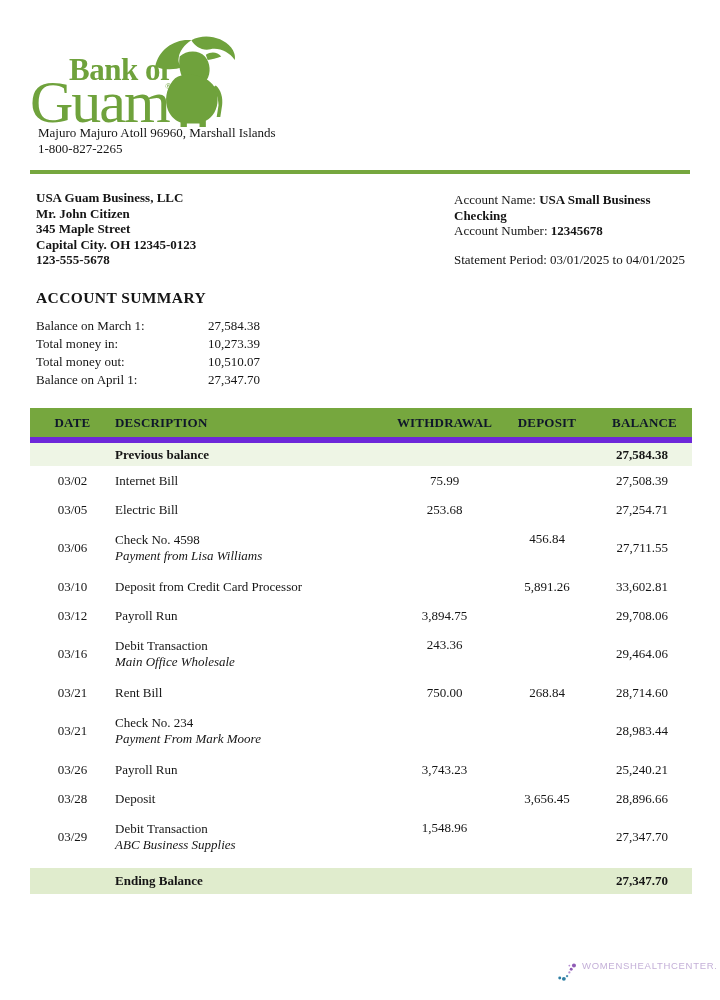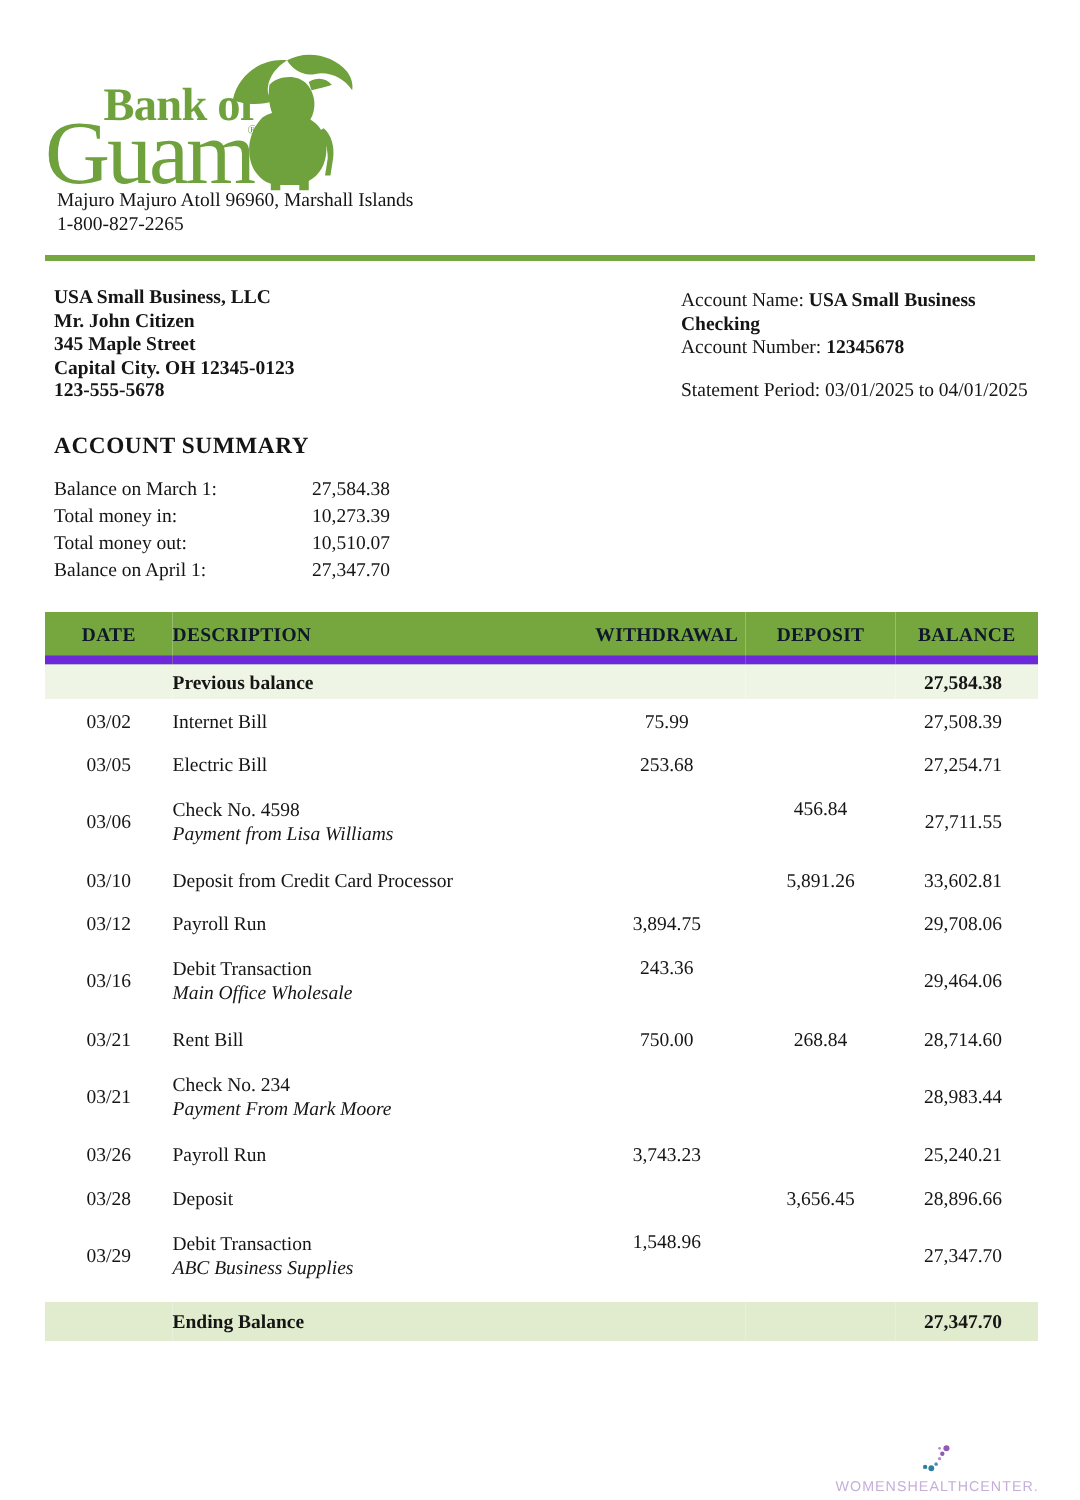--- a/index.html
+++ b/index.html
@@ -52,22 +52,22 @@
   .tx tr.r2 { height:48px; }
   .tx tr.band1 { height:23px; }
   .tx tr.band1 td { background:var(--band1,#eef5e5);margin-left:43px; }
   .tx tr.band2 { height:26px; }
   .tx tr.band2 td { background:var(--band2,#e0eccd); }
   .tx tr.gap { height:7px; }
   .tx .bold { font-weight:bold; }
   .tx .note { font-style:italic; line-height:16px; }
   .tx .main { line-height:16px; }
   
-  .footer { position:absolute; left:557px; top:960px; display:flex; align-items:center; gap:3px;
-            font-family:"Liberation Sans", sans-serif;flex-direction:column; }
+  .footer { position:absolute; left:557px; top:960px; display:flex; align-items:flex-start; gap:3px;
+            font-family:"Liberation Sans", sans-serif; }
   .footer-dots { width:22px; height:23px; }
   .footer-name { font-size:9.5px; color:var(--lav,#c4b0d8); letter-spacing:0.7px; }
 </style>
 </head>
 <body>
 
 <div id="page">
 
   <div class="logo">
     <div class="logo-line1">Bank of</div>
@@ -84,21 +84,21 @@
         <path d="M73,58 C79,63 81,72 80,80 L78,93 L74,93 L76,80 C76,72 73,65 70,60 Z"></path>
       </g>
     </svg>
     <div class="logo-address">Majuro Majuro Atoll 96960, Marshall Islands</div>
     <div class="logo-phone">1-800-827-2265</div>
   </div>
 
   <div class="rule"></div>
 
   <div class="holder">
-    <div>USA Small Business, LLC</div>
+    <div>USA Guam Business, LLC</div>
     <div>Mr. John Citizen</div>
     <div>345 Maple Street</div>
     <div>Capital City. OH 12345-0123</div>
     <div>123-555-5678</div>
   </div>
 
   <div class="acct-info">
     <div><span>Account Name: </span><b>USA Small Business Checking</b></div>
     <div><span>Account Number: </span><b>12345678</b></div>
     <div class="period">Statement Period: 03/01/2025 to 04/01/2025</div>

